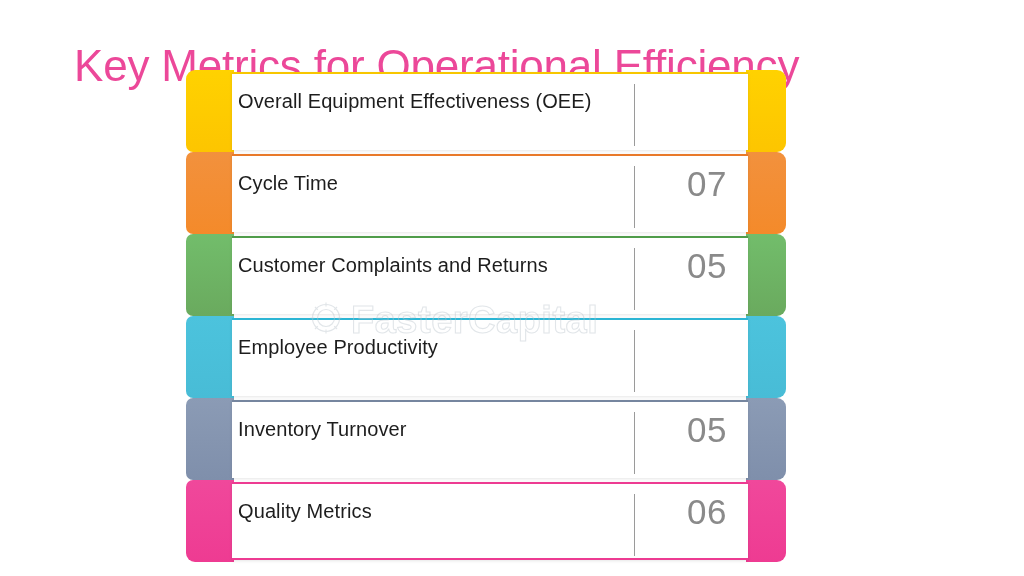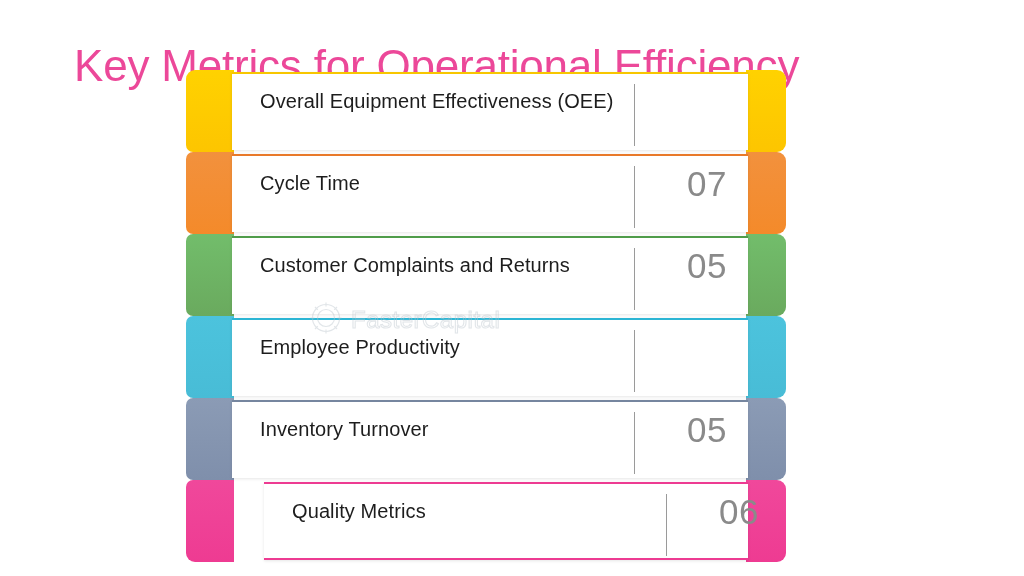--- a/index.html
+++ b/index.html
@@ -77,26 +77,25 @@
     background: #ffffff;
     box-sizing: border-box;
     border-top-width: 2px;
     border-top-style: solid;
     box-shadow: 0 1px 3px rgba(0,0,0,0.10);
     z-index: 2;
   }
   .metric-row:last-child .card {
     border-bottom-width: 2px;
     border-bottom-style: solid;
-    margin-left: 32px;
   }
 
   .metric-label {
     position: absolute;
-    left: 28px;
+    left: 6px;
     top: 16px;
     font-size: 20px;
     color: #1d1d1d;
     white-space: nowrap;
     letter-spacing: 0.1px;
   }
 
   .metric-divider {
     position: absolute;
     left: 402px;
@@ -126,22 +125,22 @@
     width: 300px;
     height: 48px;
     z-index: 6;
     pointer-events: none;
     display: flex;
     align-items: center;
     opacity: 0.42;
   }
   #watermark .wm-gear { flex: 0 0 auto; margin-right: 4px; }
   #watermark .wm-text {
-    font-size: 24px;
-    font-weight: 400;
+    font-size: 38px;
+    font-weight: 700;
     color: transparent;
     -webkit-text-stroke: 1.1px #b9c3cb;
     letter-spacing: 0.5px;
     line-height: 1;
     font-family: "Liberation Sans", sans-serif;
   }
 </style>
 </head>
 <body style="background: rgb(255, 255, 255);">
 

